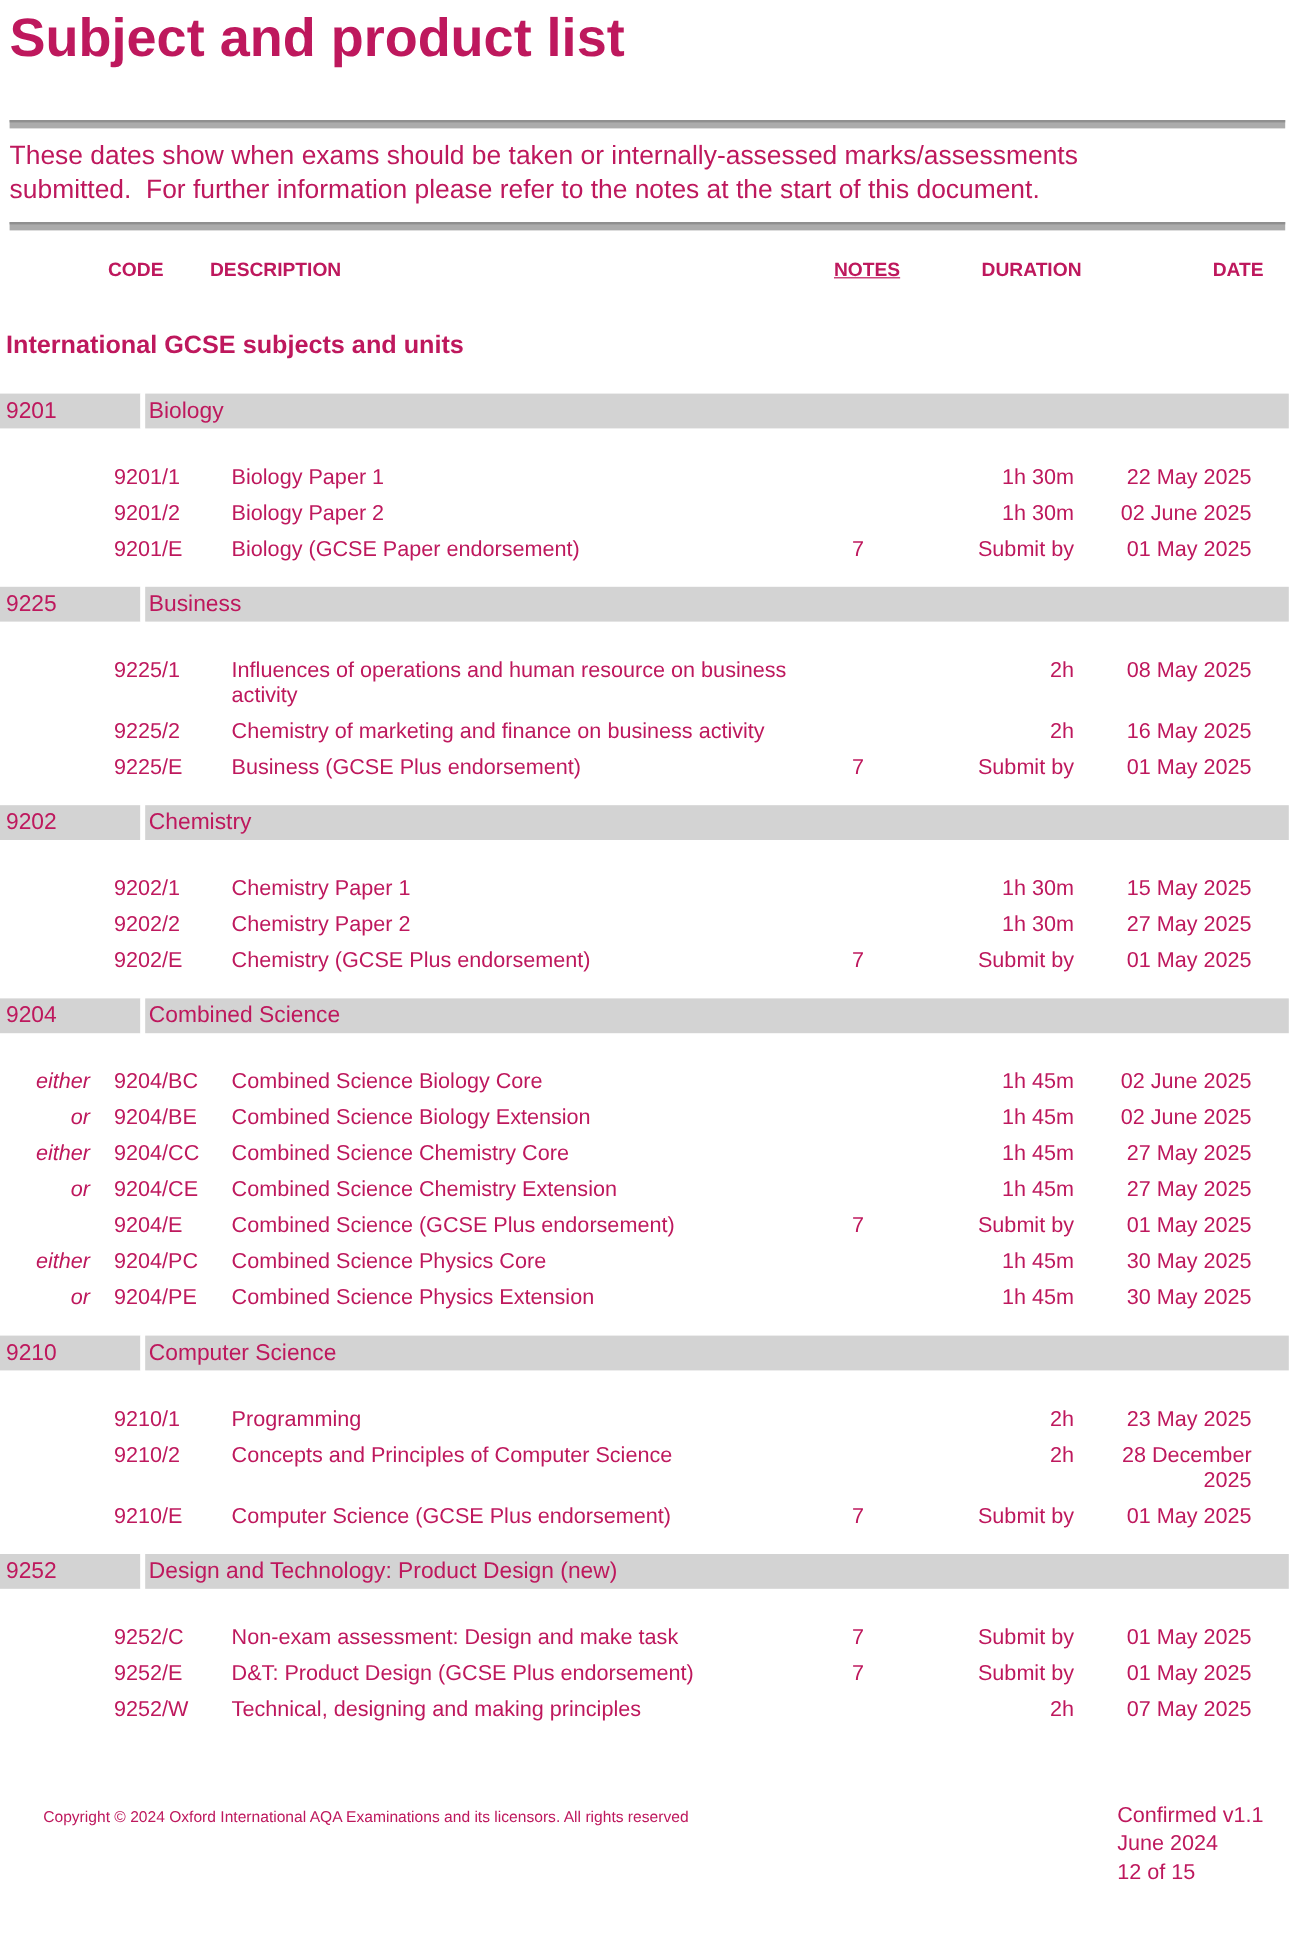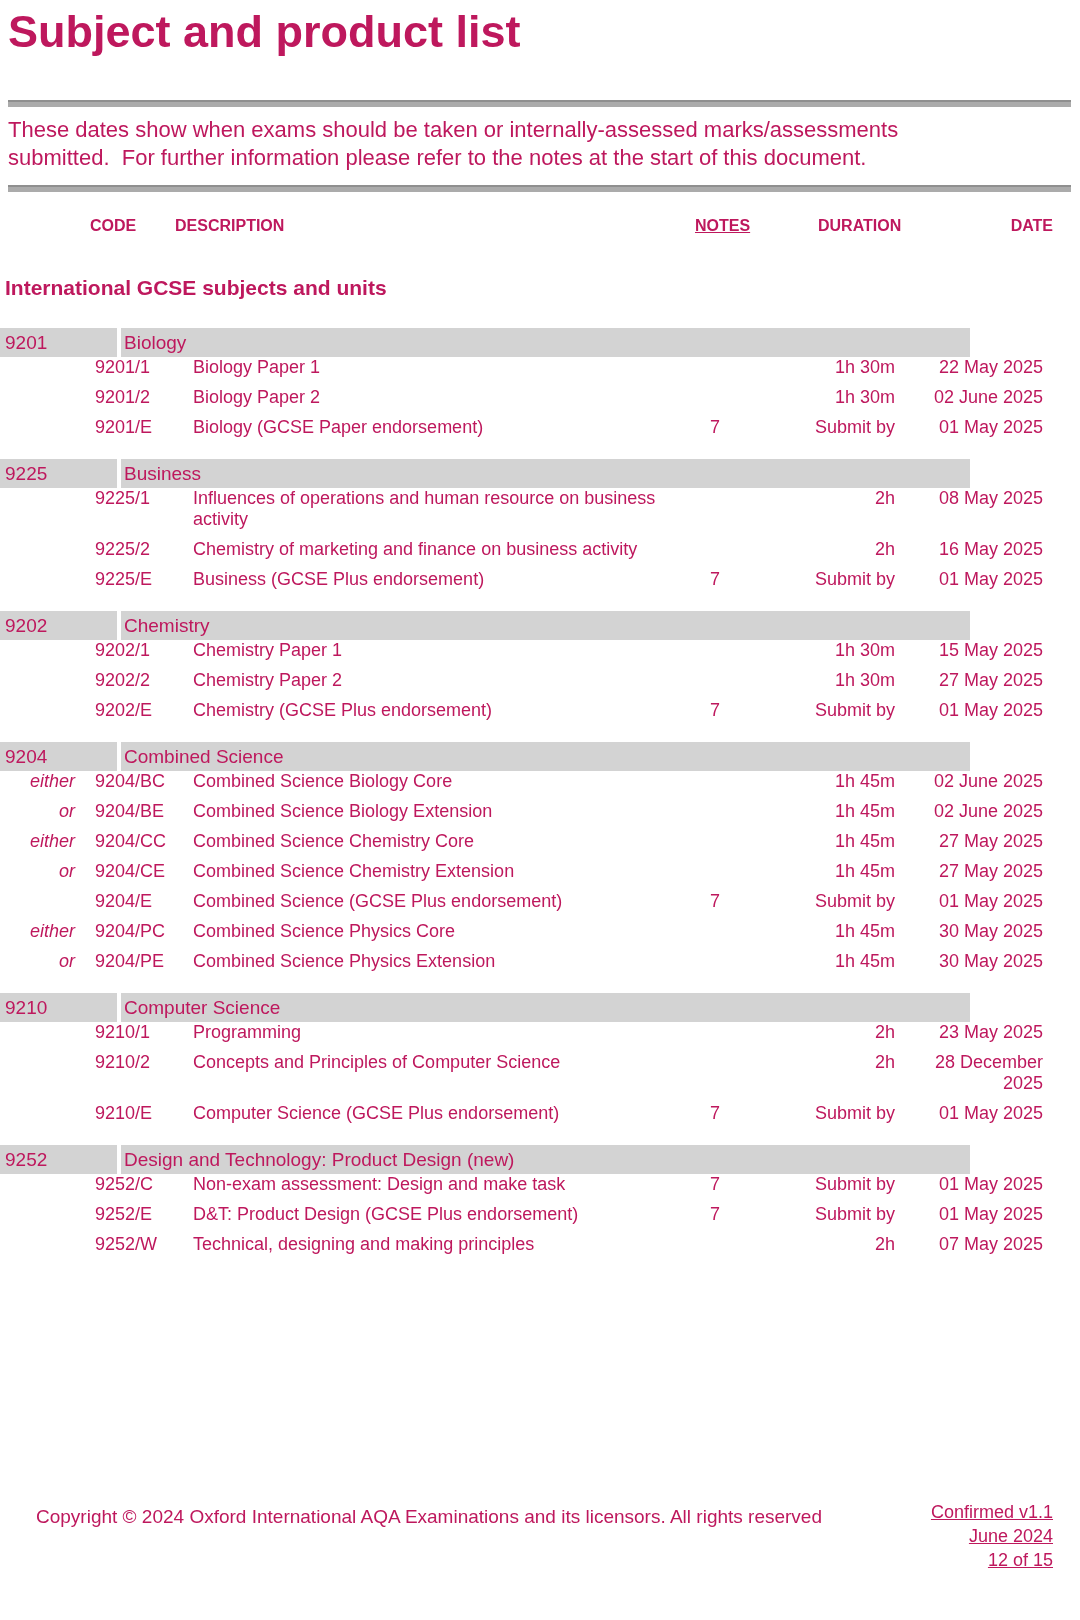--- a/index.html
+++ b/index.html
@@ -50,21 +50,21 @@
   .hdr-date        { right: 27px; }
   .gcse-heading {
     margin: 37px 0 0 5px;
     font-size: 21px;
     font-weight: bold;
   }
   .sections { margin-top: 28px; }
   .section { margin: 0; }
   .bar {
     display: flex;
-    width: 970px;
+    width: 1074px;
     height: 29px;
     margin-top: 21px;
   }
   .section:first-child .bar { margin-top: 0; }
   .bar-code {
     width: 117px;
     background: #d3d3d3;
     display: flex;
     align-items: center;
     padding-left: 5px;
@@ -74,48 +74,47 @@
   .bar-gap { width: 4px; background: #ffffff; }
   .bar-title {
     flex: 1;
     background: #d3d3d3;
     display: flex;
     align-items: center;
     padding-left: 3px;
     box-sizing: border-box;
     font-size: 19px;
   }
-  .rows { }
+  .rows { margin-top: 30px; }
   .row {
     display: grid;
     grid-template-columns: 75px 110px 500px 60px 150px 148px;
     font-size: 18px;
     line-height: 21px;
     margin-bottom: 9px;
   }
   .cell-prefix   { text-align: right; font-style: italic; }
   .cell-code     { padding-left: 20px; box-sizing: border-box; }
   .cell-desc     { padding-left: 8px;  box-sizing: border-box; }
   .cell-notes    { text-align: center; }
   .cell-duration { text-align: right; }
   .cell-date     { text-align: right; }
   .footer-copyright {
     position: absolute;
     left: 36px;
     top: 1506px;
-    font-size: 19px;
+    font-size: 13px;
   }
   .footer-right {
     position: absolute;
     right: 27px;
     top: 1500px;
-    text-align: right;
+    text-align: left;
     font-size: 18px;
     line-height: 24px;
-    text-decoration: underline;
   }
 </style>
 </head>
 <body>
 
 <div class="page">
 
   <h1 class="doc-title">Subject and product list</h1>
 
   <div class="rule rule-1"></div>

